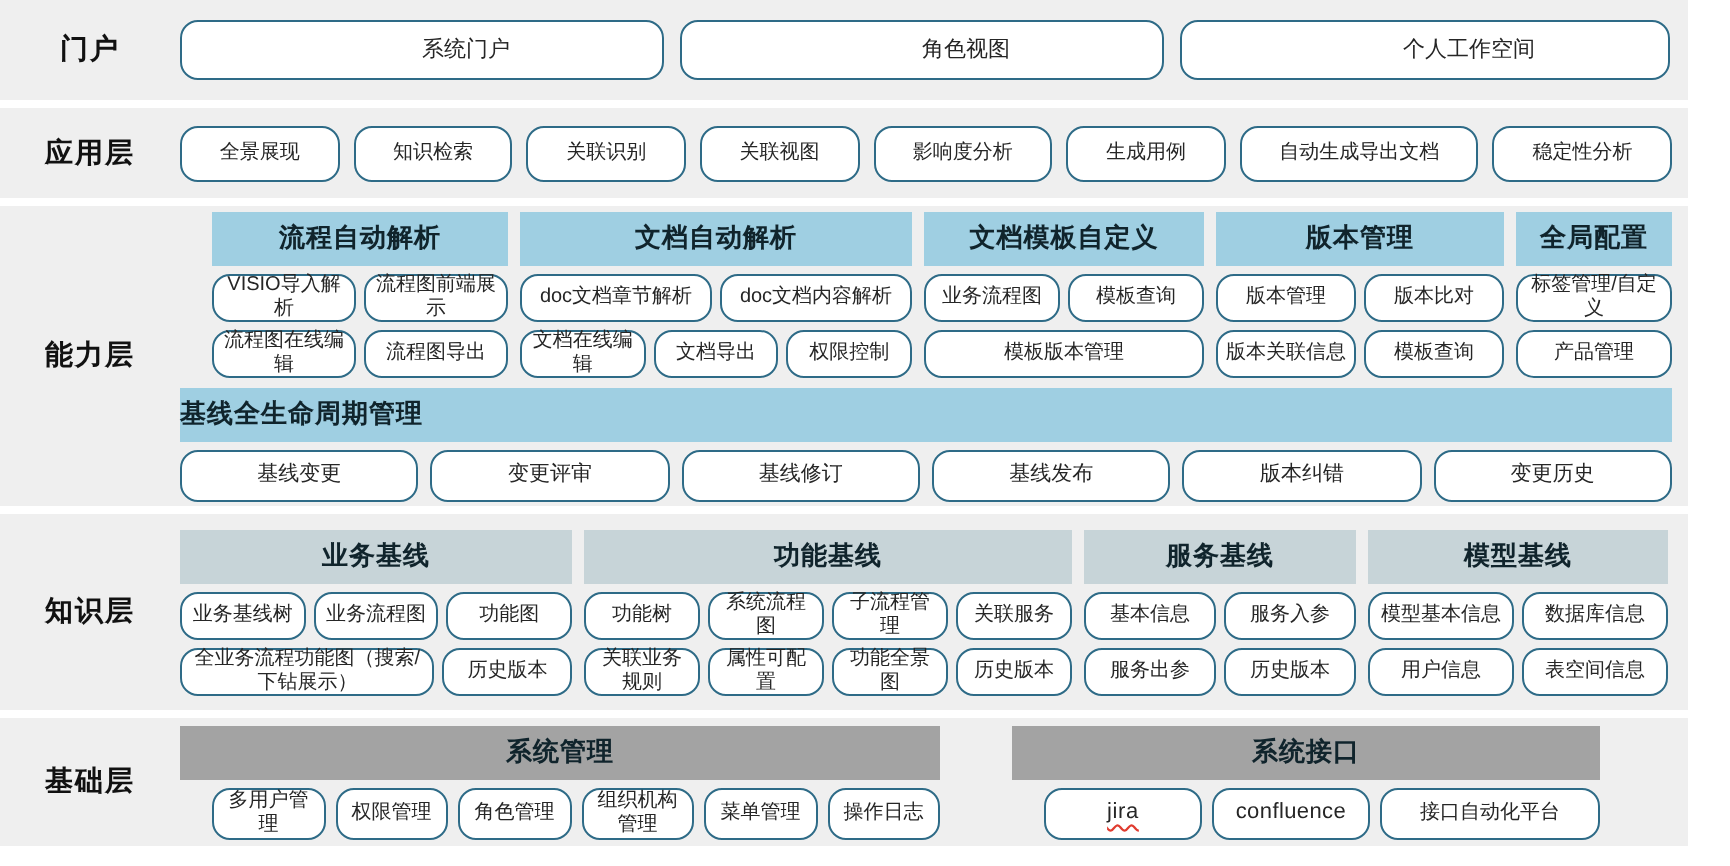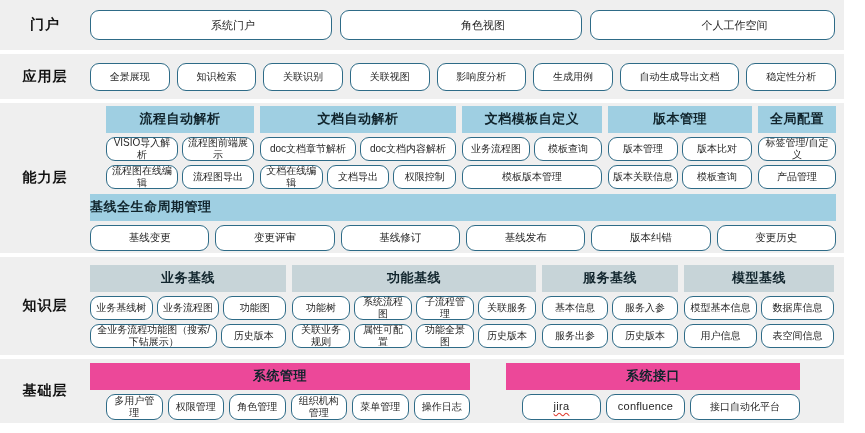--- a/index.html
+++ b/index.html
@@ -77,21 +77,21 @@
   .kn-row{display:flex;gap:4px;}
   .kn-row .pill{height:24px;flex:1 1 0;}
   .kn-row .wide2{flex:2.15 1 0;}
 
   
   .fd-groups{display:flex;gap:36px;align-items:flex-start;}
   .fd-col{display:flex;flex-direction:column;gap:4px;}
   .f1{flex:0 0 380px}
   .f2{flex:0 0 294px}
   .fd-head{
-    background:#ec4899;text-align:center;font-size:13px;font-weight:bold;
+    background:#a3a3a3;text-align:center;font-size:13px;font-weight:bold;
     color:#10242c;padding:4px 0 5px;letter-spacing:.5px;
   }
   .fd-row{display:flex;gap:5px;padding-left:16px;}
   .fd-row .pill{height:26px;flex:1 1 0;}
   .fd-row .pill.iface{flex:1 1 0;}
   .fd-row .pill.iface-wide{flex:1.45 1 0;}
   .spell{
     text-decoration:underline;text-decoration-style:wavy;
     text-decoration-color:#e03b2f;text-underline-offset:2px;
     font-size:11px;letter-spacing:.3px;

